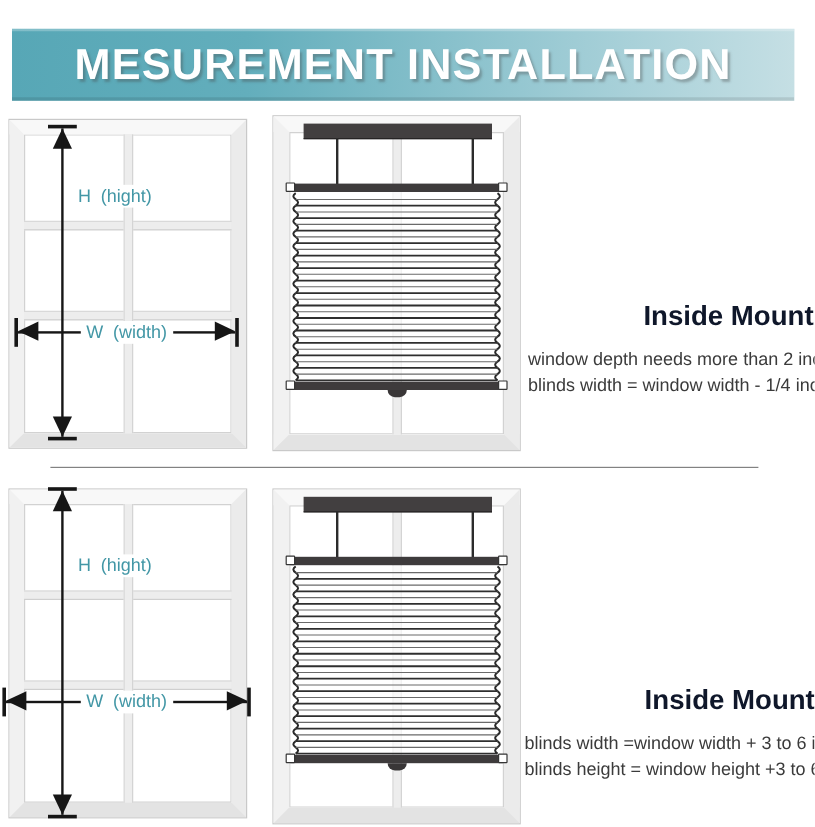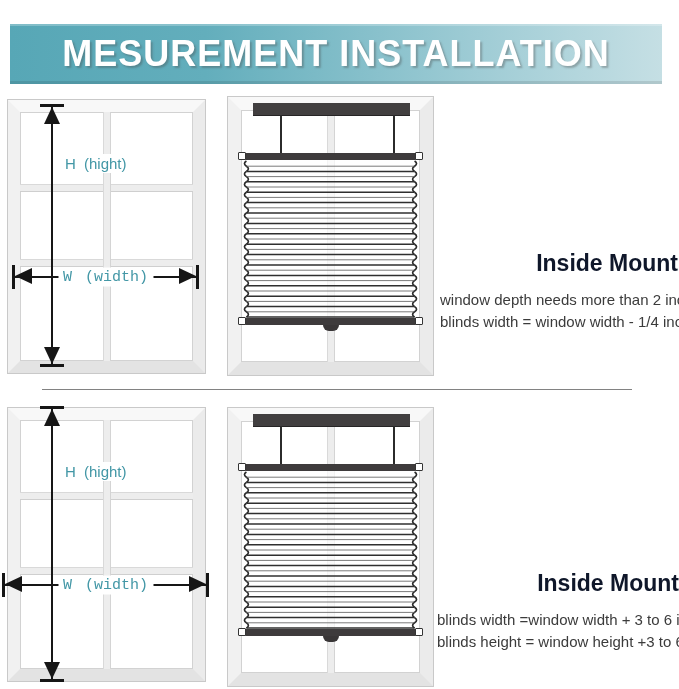--- a/index.html
+++ b/index.html
@@ -43,21 +43,21 @@
   .arrow-h .cap{width:3px;height:24px;top:0;}
   .arrow-h .cap.a{left:0;} .arrow-h .cap.b{right:0;}
   .arrow-h .hline{position:absolute;left:3px;right:3px;top:calc(50% - 1px);height:2.4px;background:#161616;}
   .arrow-h .tri.left{top:calc(50% - 9px);left:3px;border-top:8px solid transparent;border-bottom:8px solid transparent;border-right:17px solid #161616;}
   .arrow-h .tri.right{top:calc(50% - 9px);right:3px;border-top:8px solid transparent;border-bottom:8px solid transparent;border-left:17px solid #161616;}
   .dim-label{
     color:#4397a6;font-size:15px;word-spacing:4px;background:#fff;
     padding:1px 5px;white-space:nowrap;z-index:4;
   }
   .h-label{position:absolute;left:8px;top:42px;margin-left:32px;}
-  .w-label{position:absolute;left:50%;top:50%;transform:translate(-50%,-50%);font-family:Liberation Mono, monospace;}
+  .w-label{position:absolute;left:50%;top:50%;transform:translate(-50%,-50%);}
   
   .mount-bar{position:absolute;left:12px;right:10px;top:5px;height:12px;background:#423f40;border-bottom:1px solid #262425;z-index:3;}
   .cord{position:absolute;top:17px;height:39px;width:2px;background:#2b2b2b;z-index:3;}
   .rail{position:absolute;left:14px;right:14px;height:7px;background:#3e3b3c;z-index:3;}
   .rail .endcap{position:absolute;width:6px;height:6px;background:#fff;border:1.5px solid #353535;border-radius:1px;top:-1px;}
   .rail .endcap.l{left:-4px;} .rail .endcap.r{right:-4px;}
   .handle{position:absolute;left:calc(50% - 8px);width:16px;height:6px;background:#393637;border-radius:0 0 8px 8px;z-index:3;}
   .pleats{position:absolute;left:14px;right:14px;height:158px;z-index:2;}
   .pleats svg{display:block;width:100%;height:100%;}
   

